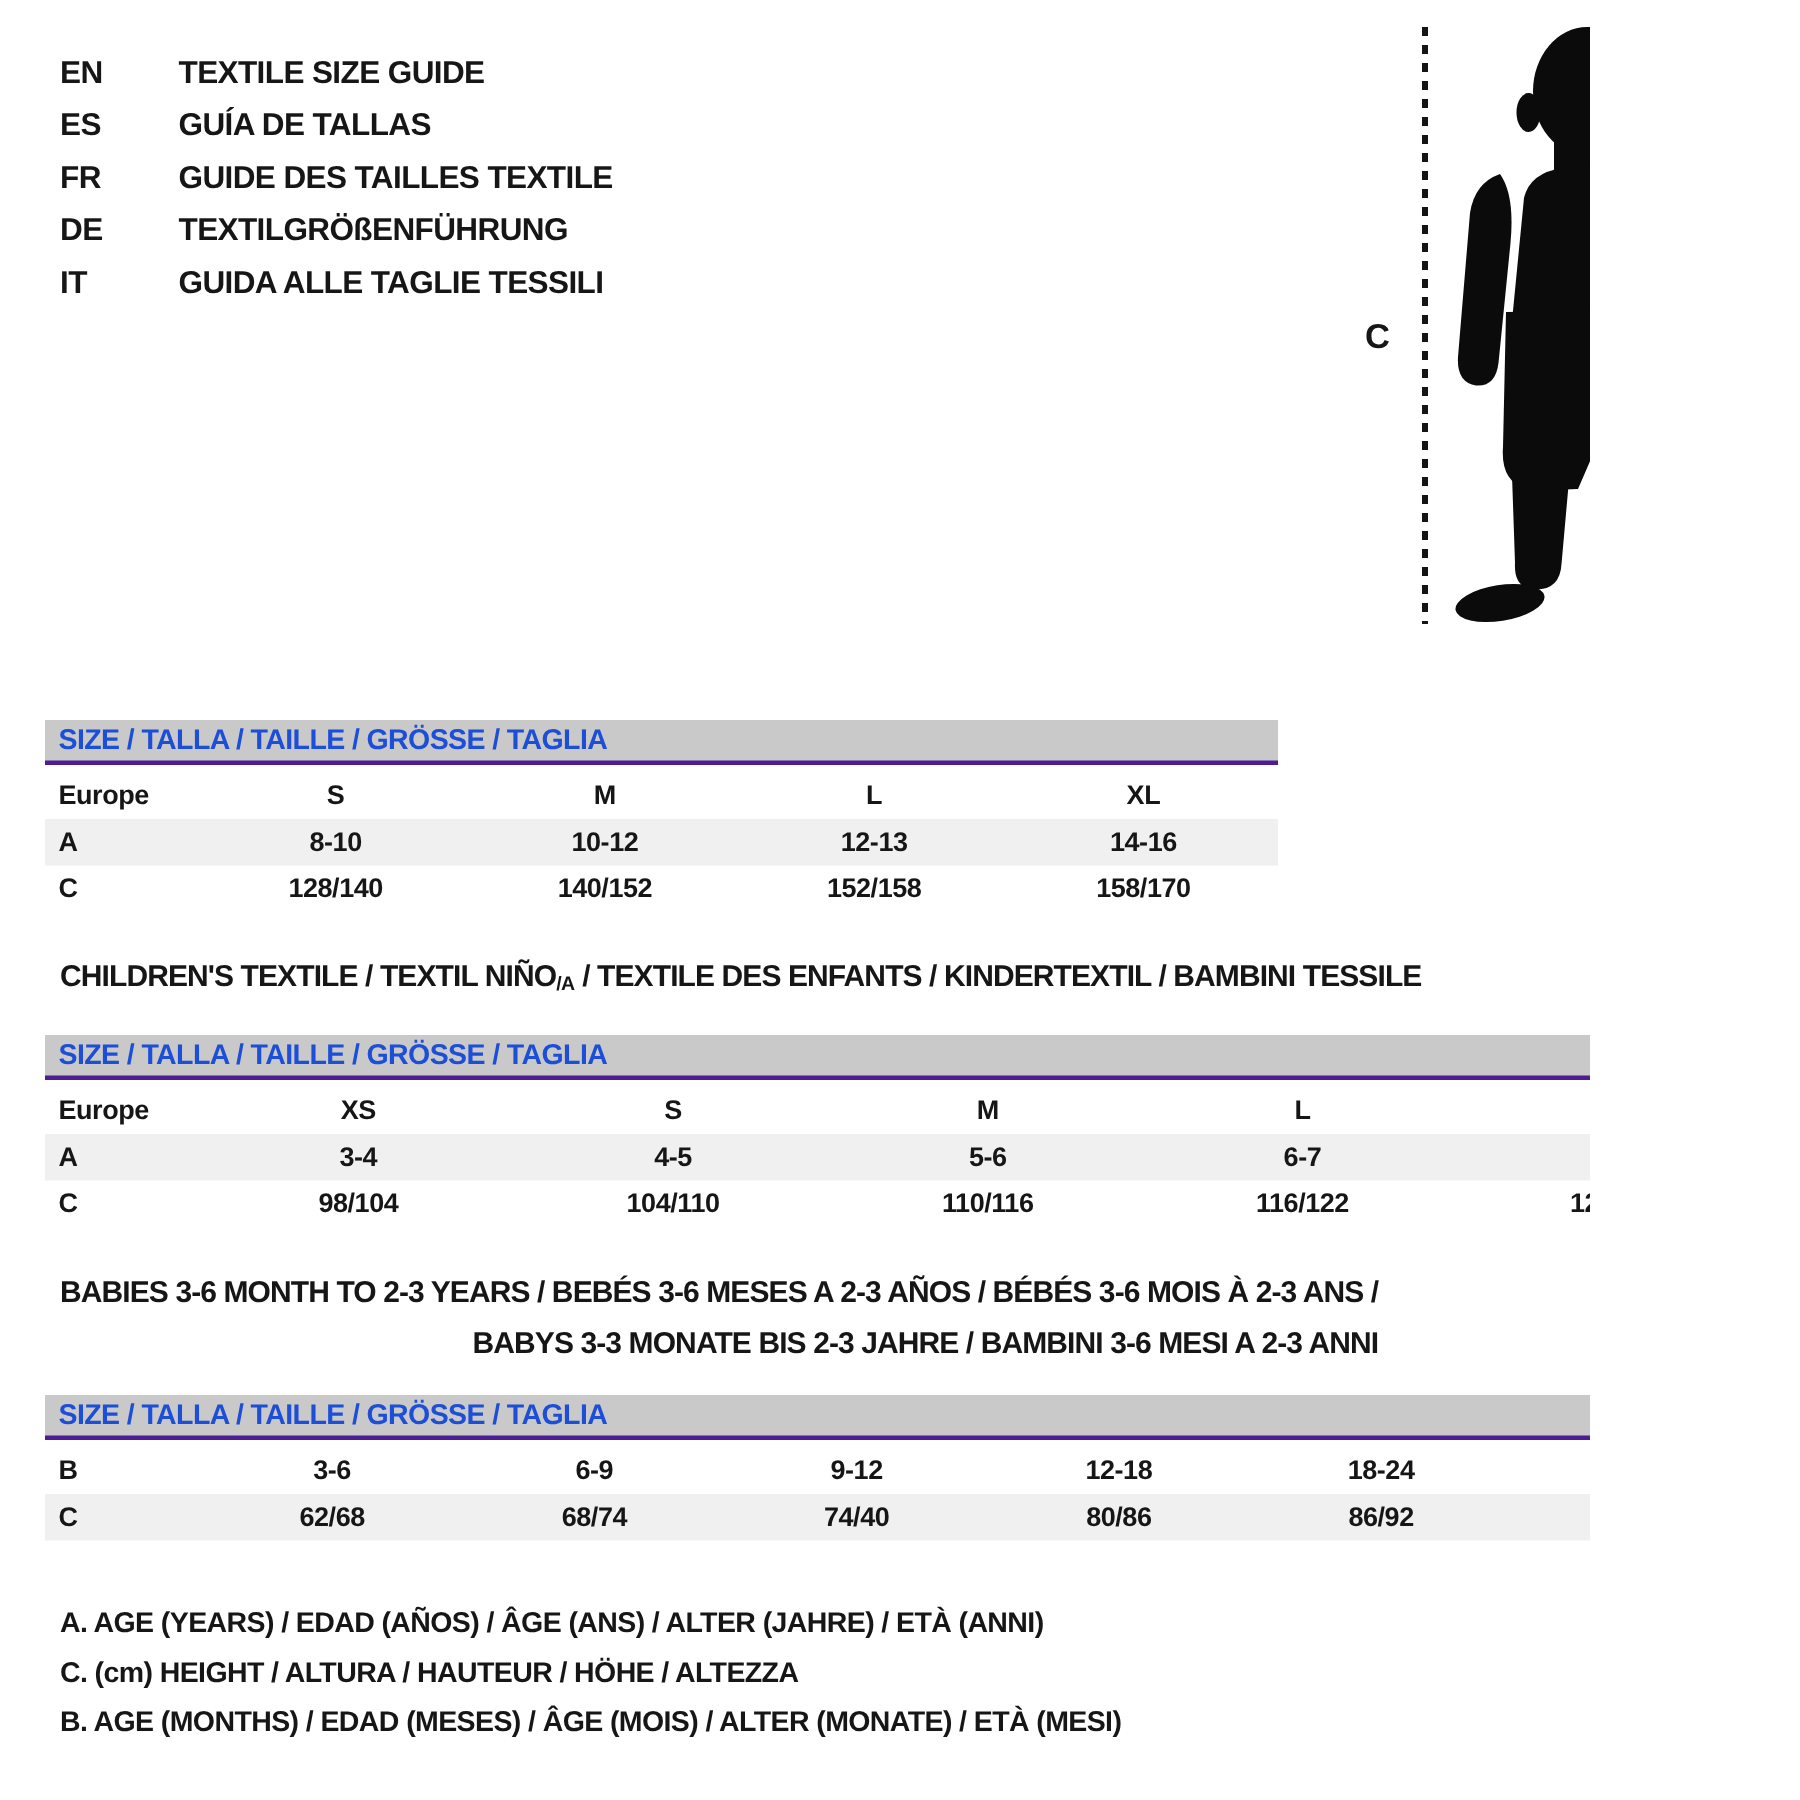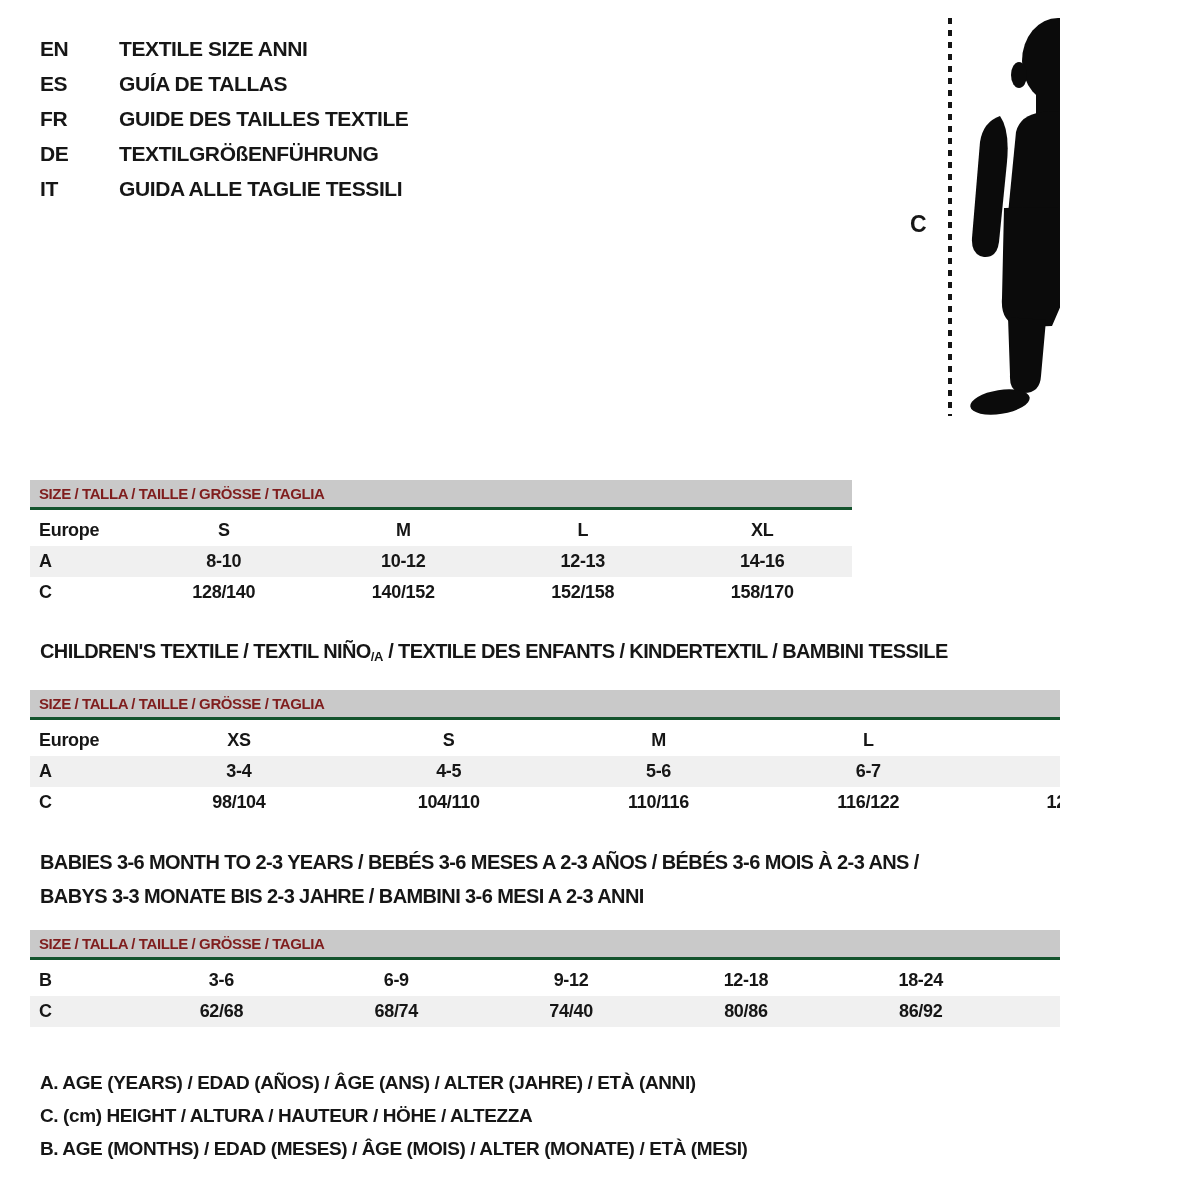--- a/index.html
+++ b/index.html
@@ -19,51 +19,51 @@
     position:absolute; left:948px; top:18px; width:4px; height:398px;
     background:repeating-linear-gradient(to bottom, #141414 0 6px, transparent 6px 12px);
   }
   .measure-label { position:absolute; left:910px; top:211px; font-size:23px; }
   .silhouette { position:absolute; left:958px; top:12px; }
 
   
   .section-heading { position:absolute; font-size:20px; letter-spacing:-0.6px; white-space:nowrap; }
   .heading-junior { left:40px; top:436px; }
   .heading-children { left:40px; top:640px; }
-  .heading-babies { left:40px; top:845px; line-height:34px; }
+  .heading-babies { left:40px; top:845px; line-height:34px;text-align:right; }
   .sub-small { font-size:13px; vertical-align:-3px; letter-spacing:-0.3px; }
 
   
   .stable { position:absolute; left:30px; }
   .table-junior { top:480px; width:822px; }
   .table-children { top:690px; width:1153px; }
   .table-babies { top:930px; width:1153px; }
   .size-bar {
-    height:30px; background:#c9c9c9; border-bottom:3px solid #14532d; box-sizing:border-box;
+    height:30px; background:#c9c9c9; border-bottom:3px solid #4c1d95; box-sizing:border-box;
     display:flex; align-items:center; padding-left:9px;
-    font-size:15px; color:#7f1d1d; letter-spacing:-0.4px;
+    font-size:19px; color:#1d4ed8; letter-spacing:-0.4px;
   }
   .rows { margin-top:5px; }
   .trow { display:flex; height:31px; align-items:center; font-size:18px; letter-spacing:-0.3px; }
   .trow.shaded { background:#f0f0f0; }
   .tcell { flex:1; text-align:center; }
   .tcell.tlabel { flex:0 0 104px; text-align:left; padding-left:9px; box-sizing:border-box; }
 
   
   .legend { position:absolute; left:40px; top:1066px; font-size:19px; letter-spacing:-0.4px; line-height:33px; }
 </style>
 </head>
 <body>
 
 <div class="page">
 
   <div class="lang-list">
     <div class="lang-row">
       <span class="lang-code">EN</span>
-      <span class="lang-title">TEXTILE SIZE ANNI</span>
+      <span class="lang-title">TEXTILE SIZE GUIDE</span>
     </div>
     <div class="lang-row">
       <span class="lang-code">ES</span>
       <span class="lang-title">GUÍA DE TALLAS</span>
     </div>
     <div class="lang-row">
       <span class="lang-code">FR</span>
       <span class="lang-title">GUIDE DES TAILLES TEXTILE</span>
     </div>
     <div class="lang-row">

